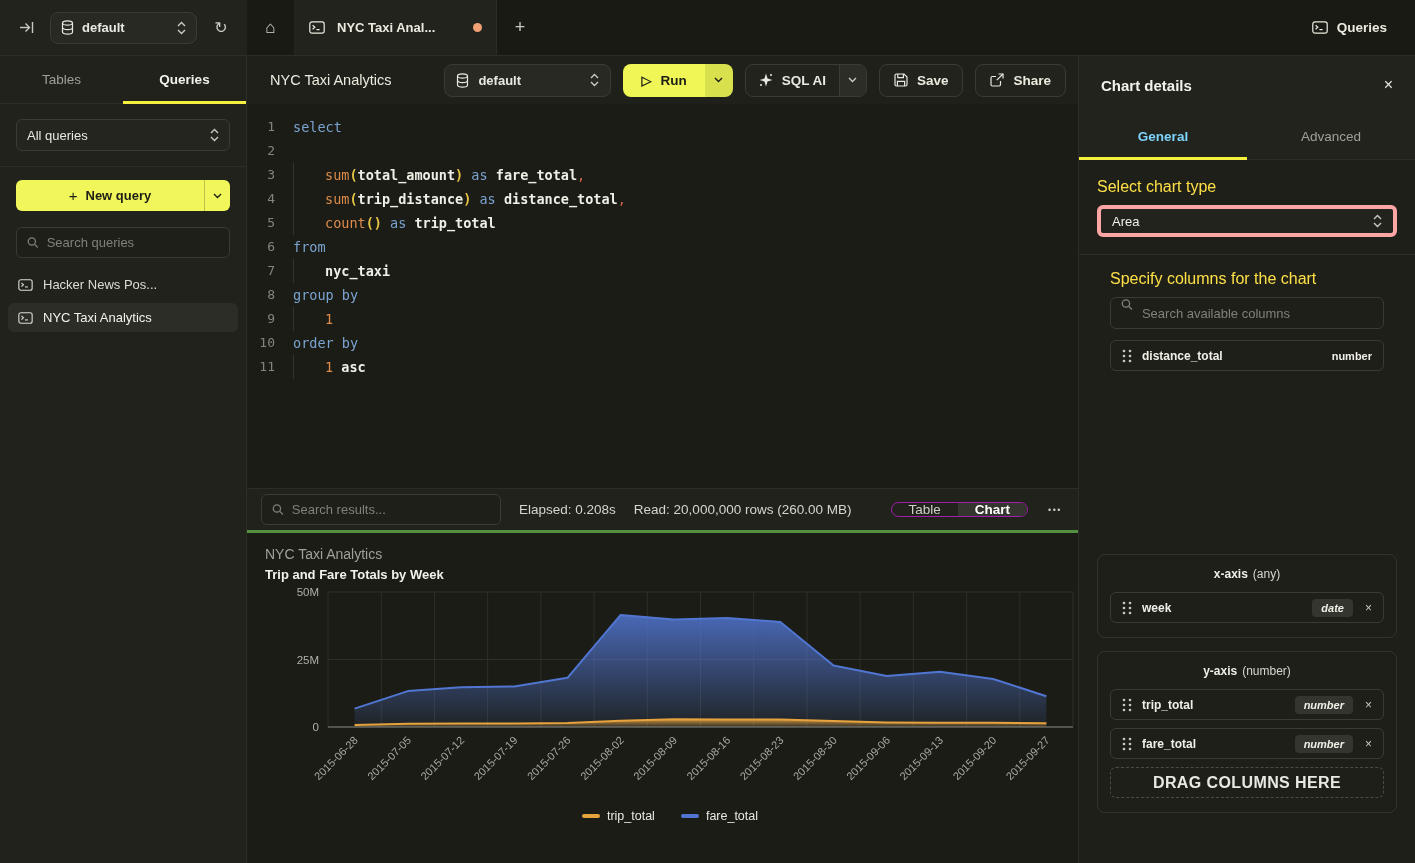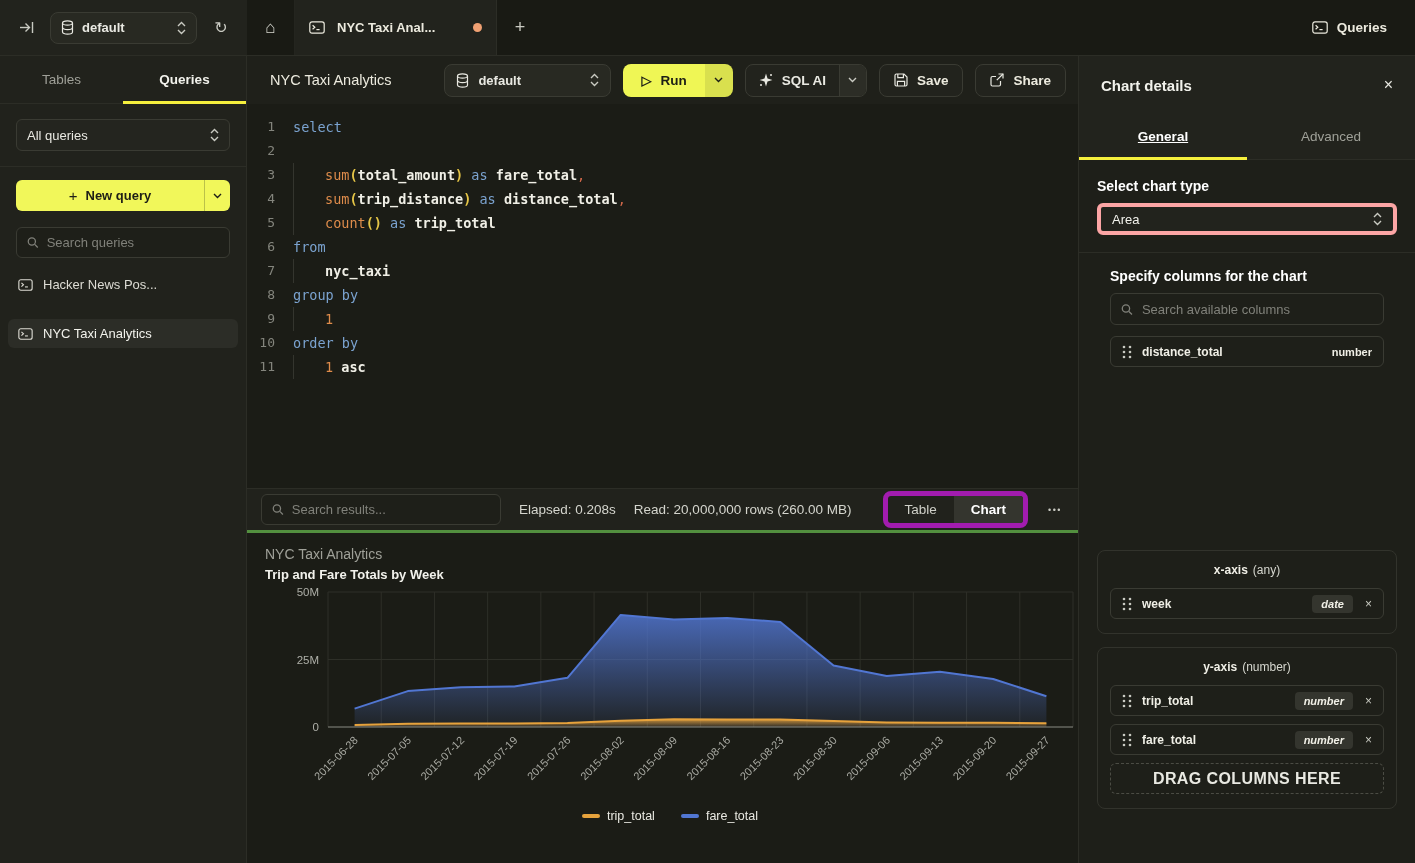--- a/index.html
+++ b/index.html
@@ -29,21 +29,21 @@
   .side-tab.active::after { content:""; position:absolute; left:0; right:0; bottom:-1px; height:3px; background:#f5ef3d; }
   .all-queries { margin:15px 16px; height:32px; border:1px solid #3a3b33; border-radius:6px; background:#24251f; display:flex; align-items:center; padding:0 10px; cursor:pointer; }
   .all-queries .lbl { flex:1; font-size:13px; color:#e9e9e2; }
   .side-divider { height:1px; background:#2c2d26; margin:0; }
   .newquery-btn { margin:13px 16px 0; height:31px; border-radius:6px; background:#f1f75a; color:#1d1e16; display:flex; align-items:stretch; cursor:pointer; overflow:hidden; }
   .newquery-main { flex:1; display:flex; align-items:center; justify-content:center; gap:8px; font-size:13px; font-weight:700; }
   .newquery-caret { width:26px; display:flex; align-items:center; justify-content:center; border-left:1px solid rgba(29,30,22,.25); }
   .search-box { margin:16px 16px 0; height:31px; border:1px solid #3a3b33; border-radius:6px; background:#1e1f19; display:flex; align-items:center; gap:8px; padding:0 10px; }
   .search-box input { border:none; outline:none; background:transparent; color:#e9e9e2; font-size:13px; width:100%; font-family:"Liberation Sans",sans-serif; }
   .search-box input::placeholder { color:#80817a; }
-  .query-list { margin-top:12px; padding:0 8px; display:flex; flex-direction:column; gap:20px; }
+  .query-list { margin-top:12px; padding:0 8px; display:flex; flex-direction:column; gap:4px; }
   .query-item { height:29px; display:flex; align-items:center; gap:10px; padding:0 10px; border-radius:6px; color:#dddcd4; font-size:13px; cursor:pointer; }
   .query-item.active { background:#2c2d27; color:#f2f2ec; }
   .query-item .q-label { white-space:nowrap; overflow:hidden; }
 
   
   .main { position:absolute; left:247px; top:56px; width:831px; height:807px; display:flex; flex-direction:column; background:#1b1c16; }
   .main-header { height:48px; flex:none; display:flex; align-items:center; padding:0 12px 0 23px; gap:12px; background:#1f201a; }
   .main-title { font-size:14.5px; color:#eceade; flex:1; white-space:nowrap; }
   .hdr-db { width:167px; height:33px; background:#282922; border:1px solid #3a3b33; border-radius:8px; display:flex; align-items:center; gap:9px; padding:0 11px; cursor:pointer; }
   .hdr-db .lbl { flex:1; font-size:13px; font-weight:700; }
@@ -67,21 +67,21 @@
   .tok-punct { color:#d2684a; }
   .tok-num { color:#df8c4b; }
   .guide { display:inline-block; width:32px; height:24px; border-left:1px solid #34352e; vertical-align:top; }
 
   
   .results-bar { height:42px; flex:none; background:#21221c; border-top:1px solid #2c2d26; display:flex; align-items:center; padding:0 14px; gap:18px; }
   .results-search { width:240px; height:31px; border:1px solid #3a3b33; border-radius:6px; background:#1e1f19; display:flex; align-items:center; gap:8px; padding:0 10px; flex:none; }
   .results-search input { border:none; outline:none; background:transparent; color:#e9e9e2; font-size:13px; width:100%; font-family:"Liberation Sans",sans-serif; }
   .results-search input::placeholder { color:#80817a; }
   .stat { color:#d4d5cd; font-size:13.5px; white-space:nowrap; }
-  .view-toggle { margin-left:auto; height:37px; border:5px solid #a21caf; border-radius:8px; display:flex; overflow:hidden; flex:none; }
+  .view-toggle { margin-left:auto; height:15px; border:1px solid #a21caf; border-radius:8px; display:flex; overflow:hidden; flex:none; }
   .view-seg { padding:0 17px; display:flex; align-items:center; font-size:13.5px; color:#cfd0c8; cursor:pointer; }
   .view-seg.active { background:#34352e; color:#ffffff; font-weight:700; }
   .more-btn { color:#c9cac2; font-size:9px; letter-spacing:1.5px; cursor:pointer; padding:4px 2px; flex:none; }
   .green-divider { height:3px; flex:none; background:#53903f; cursor:row-resize; }
 
   
   .chart-panel { flex:none; height:330px; background:#1b1c16; padding:13px 0 0 18px; }
   .chart-title { font-size:14px; color:#9fa098; }
   .chart-subtitle { font-size:13px; font-weight:700; color:#f2f2ec; margin-top:5px; }
   .chart-svg-wrap { margin-top:4px; }
@@ -89,29 +89,29 @@
   .legend-item { display:flex; align-items:center; gap:7px; font-size:12.5px; color:#e9e9e2; cursor:pointer; }
   .legend-swatch { width:18px; height:4px; border-radius:2px; }
 
   
   .rightpanel { position:absolute; left:1078px; top:56px; width:337px; height:807px; background:#1e1f19; border-left:1px solid #2c2d26; }
   .rp-header { height:58px; background:#22231d; display:flex; align-items:center; padding:0 22px; justify-content:space-between; }
   .rp-title { font-size:15px; font-weight:700; color:#f2f2ec; }
   .rp-close { color:#e9e9e2; font-size:16px; cursor:pointer; }
   .rp-tabs { display:flex; height:46px; border-bottom:1px solid #2c2d26; background:#22231d; }
   .rp-tab { flex:1; display:flex; align-items:center; justify-content:center; font-size:13.5px; color:#9fa098; cursor:pointer; position:relative; }
-  .rp-tab.active { color:#ffffff; font-weight:600;text-decoration:underline; }
+  .rp-tab.active { color:#7dd3fc; font-weight:600; }
   .rp-tab.active::after { content:""; position:absolute; left:0; right:0; bottom:-1px; height:3px; background:#f5ef3d; }
   .rp-body { padding:18px 18px 0; }
-  .rp-label { font-size:14px; color:#ffffff; margin-bottom:9px;font-weight:bold; }
+  .rp-label { font-size:16px; color:#fde047; margin-bottom:9px; }
   .rp-select { height:32px; border:4px solid #fca5a5; border-radius:6px; background:#22231d; display:flex; align-items:center; padding:4px 11px; cursor:pointer; }
   .rp-select .lbl { flex:1; font-size:13px; color:#f2f2ec; }
   .rp-sep { height:1px; background:#2c2d26; margin:17px -18px 15px; }
   .rp-inner { padding:0 13px; }
-  .col-search { height:32px; border:1px solid #3a3b33; border-radius:6px; background:#1e1f19; display:flex; align-items:center; gap:9px; padding:0 10px; margin-bottom:11px; }
+  .col-search { height:32px; border:1px solid #3a3b33; border-radius:6px; background:#1e1f19; display:flex; gap:9px; padding:0 10px; margin-bottom:11px; }
   .col-search input { border:none; outline:none; background:transparent; color:#e9e9e2; font-size:13px; width:100%; font-family:"Liberation Sans",sans-serif; }
   .col-search input::placeholder { color:#80817a; }
   .pill { height:31px; border:1px solid #3a3b33; border-radius:6px; display:flex; align-items:center; gap:10px; padding:0 11px; margin-bottom:8px; background:transparent; }
   .pill .p-name { flex:1; font-size:12px; font-weight:700; color:#f0efe6; }
   .pill .p-type { font-size:11px; font-weight:700; color:#f0efe6; }
   .pill .p-type.badged { background:#34352e; border-radius:4px; padding:3px 9px;font-style:italic; }
   .pill .p-remove { color:#c9cac2; font-size:12px; cursor:pointer; margin-left:2px; }
   .axis-box { border:1px solid #32332c; border-radius:8px; padding:12px 12px 6px; margin-bottom:13px; }
   .axis-title { text-align:center; font-size:12px; color:#f0efe6; margin-bottom:11px; }
   .axis-title b { font-weight:700; }

